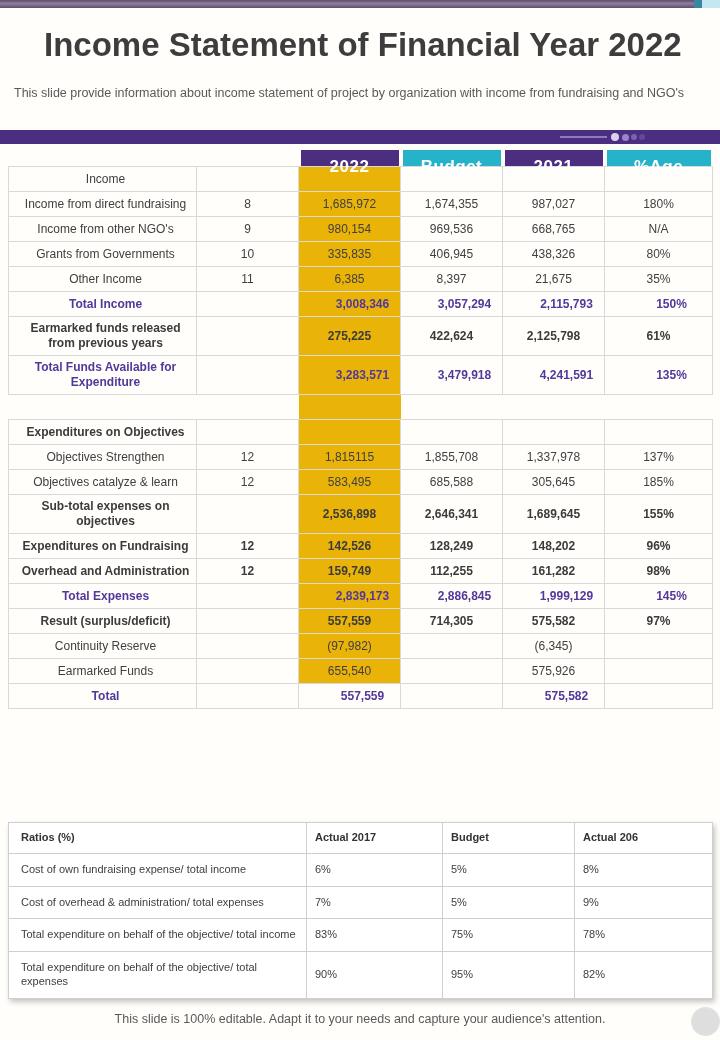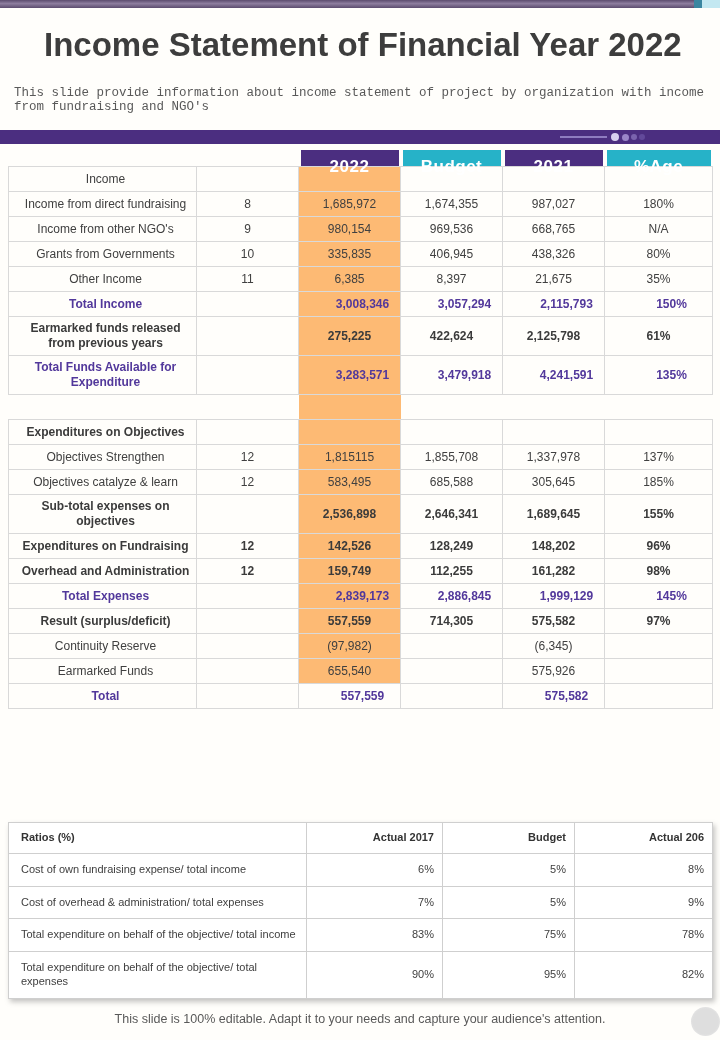--- a/index.html
+++ b/index.html
@@ -12,21 +12,21 @@
   
   .topbar{position:absolute;top:0;left:0;width:720px;height:8px;
     background:linear-gradient(#5c4c6e,#8d7d9e 45%,#5c4c6e);}
   .topbar-teal-dark{position:absolute;right:18px;top:0;width:8px;height:8px;background:#3a86a0;}
   .topbar-teal-light{position:absolute;right:0;top:0;width:18px;height:8px;background:#c3e8f1;}
 
   
   .title{position:absolute;left:44px;top:26px;margin:0;
     font-size:33px;font-weight:700;color:#3d3d3d;white-space:nowrap;}
   .subtitle{position:absolute;left:14px;top:86px;margin:0;
-    font-size:12.5px;color:#595959;font-family:Liberation Mono, monospace;}
+    font-size:12.5px;color:#595959;}
 
   
   .divider{position:absolute;left:0;top:130px;width:720px;height:14px;background:#4b2e80;}
   .divider-line{position:absolute;right:113px;top:6px;width:47px;height:2px;background:#8f7cc0;}
   .dot{position:absolute;border-radius:50%;}
   .d1{right:101px;top:3px;width:8px;height:8px;background:#d9d1ef;}
   .d2{right:91px;top:4px;width:7px;height:7px;background:#9a86c8;}
   .d3{right:83px;top:4px;width:6px;height:6px;background:#7a63ad;}
   .d4{right:75px;top:4px;width:6px;height:6px;background:#62499a;}
 
@@ -34,32 +34,32 @@
   .main-table{position:absolute;left:8px;top:150px;width:704px;
     border-collapse:collapse;table-layout:fixed;font-size:12px;color:#404040;}
   .main-table thead th{padding:0;border:none;background:#fffefb;}
   .h-pill{height:16px;line-height:33px;margin:0 2px;color:#ffffff;
     font-weight:700;font-size:17px;text-align:center;letter-spacing:.5px;}
   .purple{background:#4b2e80;}
   .teal{background:#26b2c8;}
   .main-table tbody td{border:1px solid #d9d9d9;padding:4px 6px;
     text-align:center;line-height:1.25;height:16px;vertical-align:middle;}
   .c-label{text-align:left;padding-left:12px !important;}
-  .c-y2022{background:#fdba74;}
+  .c-y2022{background:#eab308;}
   .row.bold td{font-weight:700;color:#3b3b3b;}
   .row.total td{font-weight:700;color:#52389b;padding-left:32px;}
   .row.spacer td{border:none;height:24px;padding:0;}
   .row.appn td{border-bottom:2px solid #57c5da;}
   .row.nolav .c-y2022{background:transparent;}
 
   
   .ratios-table{position:absolute;left:8px;top:822px;width:704px;
     border-collapse:collapse;table-layout:fixed;font-size:11px;color:#404040;
     box-shadow:2px 3px 5px rgba(110,110,110,.4);background:#fff;}
-  .ratios-table td{border:1px solid #cfcfcf;padding:9px 8px;text-align:right;line-height:1.25;}
+  .ratios-table td{border:1px solid #cfcfcf;padding:9px 8px;text-align:left;line-height:1.25;}
   .ratios-table .r-head td{font-weight:700;color:#333333;padding:8px;}
   .r-label{text-align:left !important;padding-left:12px !important;}
 
   
   .footer{position:absolute;left:0;top:1012px;width:720px;margin:0;
     text-align:center;font-size:12.5px;color:#595959;}
   .corner-circle{position:absolute;left:691px;top:1007px;width:29px;height:29px;
     border-radius:50%;background:radial-gradient(#dedede 60%,#efefef);}
 </style>
 </head>

